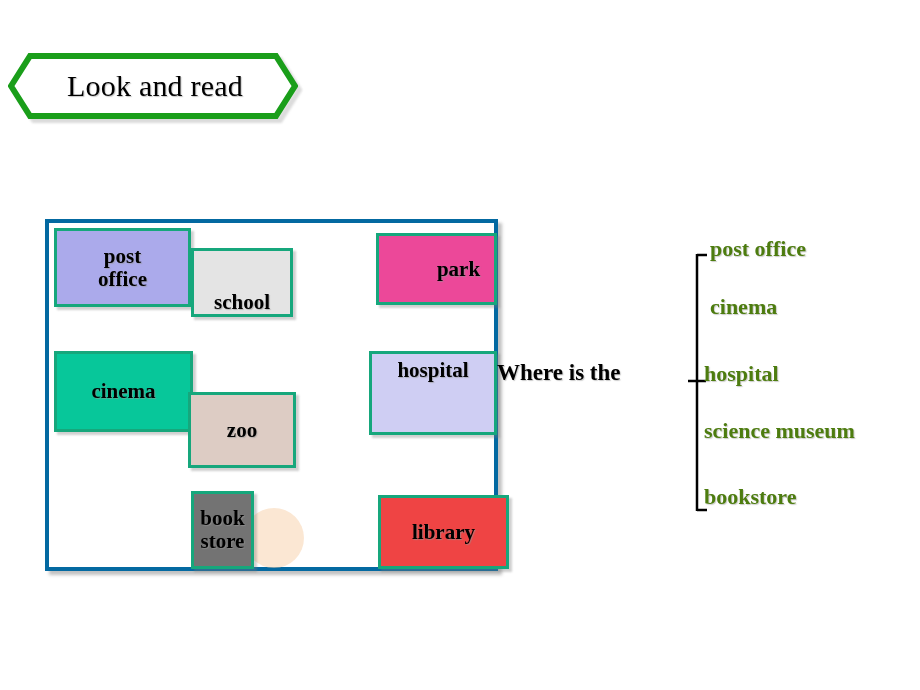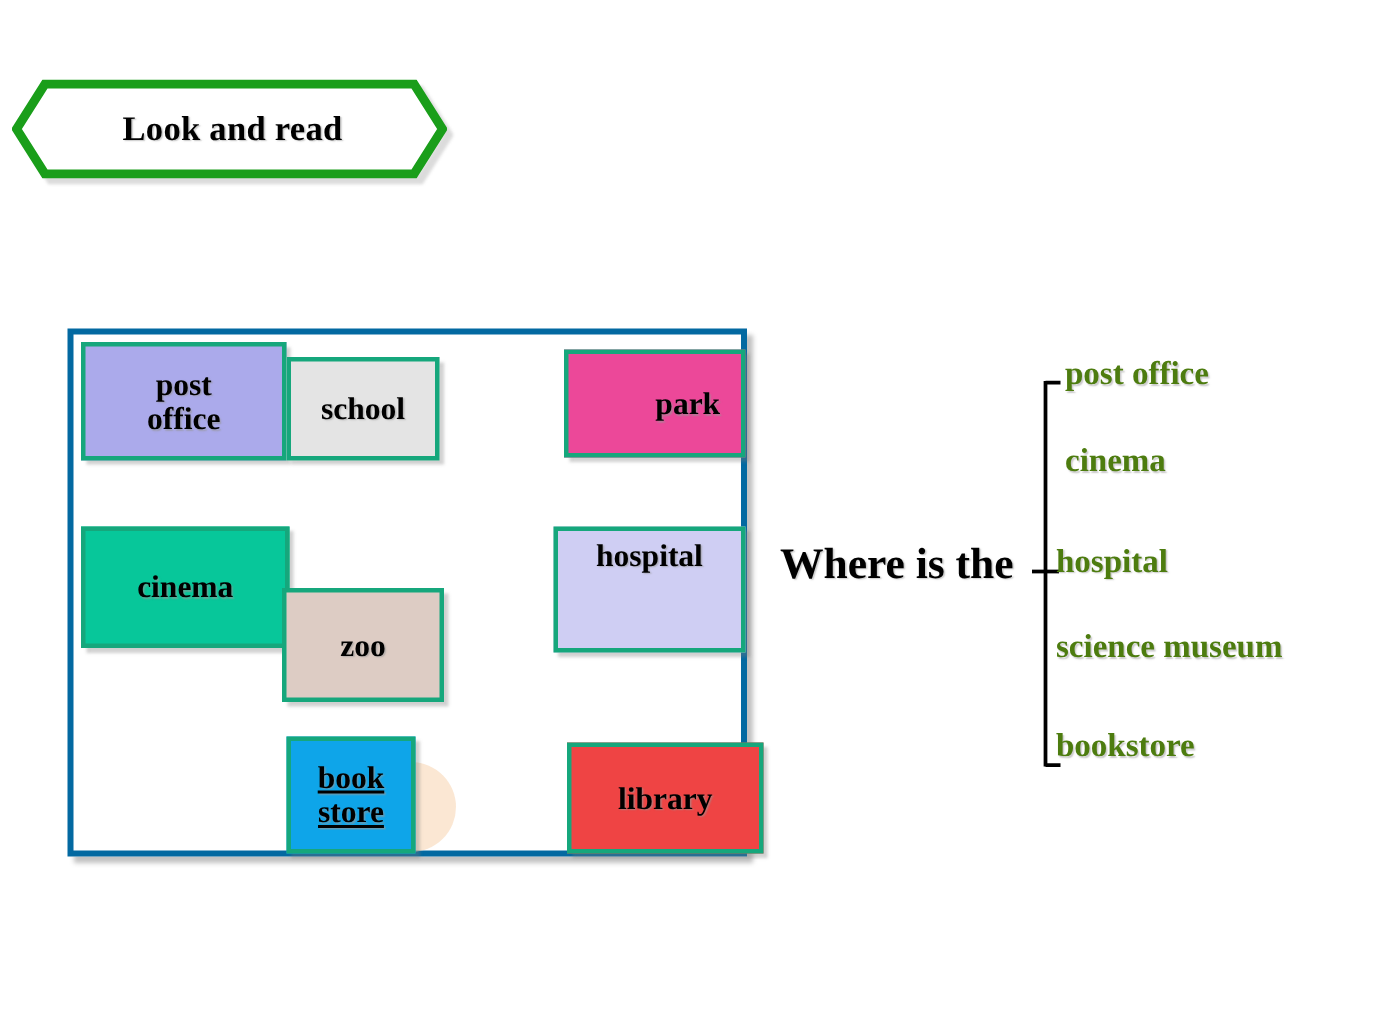--- a/index.html
+++ b/index.html
@@ -37,22 +37,22 @@
     opacity: .35;
   }
   #title-text {
     position: absolute;
     left: 0; top: 0;
     width: 290px;
     height: 66px;
     display: flex;
     align-items: center;
     justify-content: center;
-    font-size: 23px;
-    font-weight: bold;
+    font-size: 30px;
+    font-weight: normal;
     color: #000000;
     letter-spacing: .2px;
     text-shadow: 1px 1px 1px rgba(150,150,150,.55);
     padding-left: 4px;
     box-sizing: border-box;
     text-align: center;
   }
 
   
   #map {
@@ -87,23 +87,23 @@
   }
   
   .blob {
     position: absolute;
     border-radius: 50%;
   }
 
   
   #question {
     position: absolute;
-    left: 520px;
+    left: 497px;
     top: 360px;
-    font-size: 29px;
+    font-size: 23px;
     font-weight: bold;
     color: #000000;
     white-space: nowrap;
     text-shadow: 1px 1px 1px rgba(150,150,150,.5);
   }
   #brace {
     position: absolute;
     left: 688px;
     top: 250px;
     width: 22px;
@@ -138,42 +138,42 @@
 </div>
 
 <div id="map">
 
   <div class="blob" style="left:195px; top:285px; width:60px; height:60px; background:#F8D3AE; opacity:.55;"></div>
 
   <div class="place" style="left:5px; top:5px; width:137px; height:79px; background:#ABAAEB;">
     <span>post<br>office</span>
   </div>
 
-  <div class="place" style="left:142px; top:15px; width:102px; height:69px; background:#E4E4E4;">
+  <div class="place" style="left:142px; top:25px; width:102px; height:69px; background:#E4E4E4;align-items:flex-end;">
     <span>school</span>
   </div>
 
   <div class="place" style="left:327px; top:10px; width:121px; height:72px; background:#ec4899;padding-left:44px;">
     <span>park</span>
   </div>
 
   <div class="place" style="left:5px; top:128px; width:139px; height:81px; background:#07C79A;">
     <span>cinema</span>
   </div>
 
   <div class="place" style="left:139px; top:133px; width:108px; height:76px; background:#DDCCC4;margin-top:36px;">
     <span>zoo</span>
   </div>
 
   <div class="place top-align" style="left:320px; top:128px; width:128px; height:84px; background:#CFCEF3;">
     <span>hospital</span>
   </div>
 
 
-  <div class="place" style="left:142px; top:268px; width:86px; height:78px; background:#0ea5e9;text-decoration:underline;">
+  <div class="place" style="left:142px; top:268px; width:63px; height:78px; background:#737373;">
     <span>book<br>store</span>
   </div>
 
   <div class="place" style="left:317px; top:272px; width:131px; height:74px; background:#ef4444;margin-left:12px;">
     <span>library</span>
   </div>
 </div>
 
 <div id="question">Where is the</div>
 

